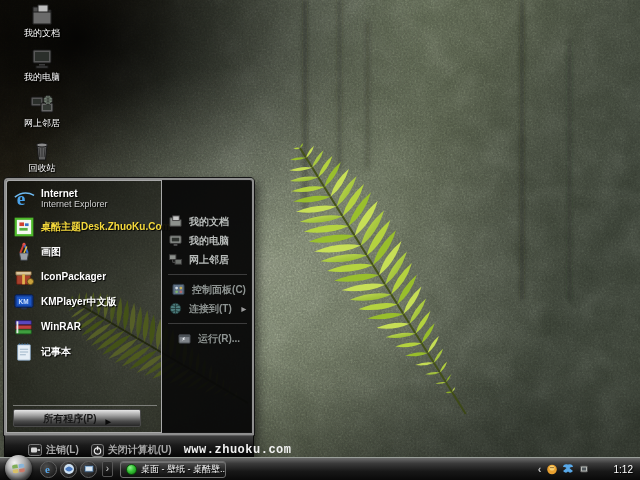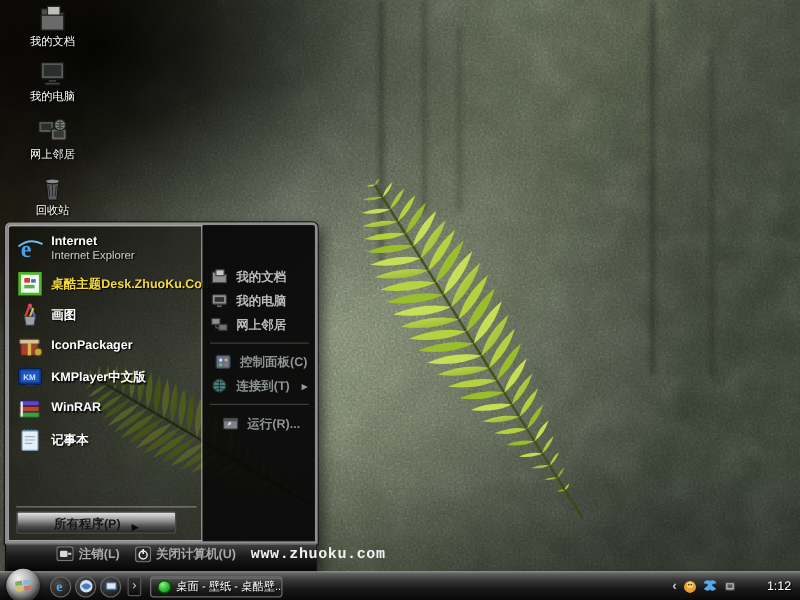--- a/index.html
+++ b/index.html
@@ -40,21 +40,21 @@
     padding:32px 3px 0 6px;display:flex;flex-direction:column;}
   .ri{display:flex;align-items:center;gap:6px;height:19px;font-size:10px;font-weight:bold;
     color:#b9bdbb;white-space:nowrap;}
   .ri.dim{color:#8e9492;justify-content:center;}
   .ri-icon{width:15px;height:15px;flex:none;}
   .ri .sub-arrow{margin-left:auto;padding-right:3px;font-size:6px;color:#9a9a9a;}
   .r-sep{height:1px;background:#3c3c3c;margin:5px 2px 5px 0;}
   .menu-bottom{position:absolute;left:0;top:257px;width:250px;height:23px;box-sizing:border-box;
     background:linear-gradient(180deg,#3e3e3e 0%,#1a1a1a 45%,#050505 100%);
     border:1px solid #090909;border-top:1px solid #5f5f5f;
-    display:flex;align-items:flex-start;gap:12px;padding-left:40px;}
+    display:flex;align-items:flex-end;gap:12px;padding-left:23px;}
   .mb-btn{display:flex;align-items:center;gap:4px;color:#a9a9a9;font-size:10px;font-weight:bold;cursor:pointer;white-space:nowrap;}
   .mb-site{color:#f2f2f2;font-size:12px;font-weight:bold;font-family:"Liberation Mono",monospace;letter-spacing:.5px;}
 
   
   .taskbar{position:absolute;left:0;bottom:0;width:640px;height:22px;z-index:10;
     background:linear-gradient(180deg,#6a6a6a 0%,#3a3a3a 25%,#181818 60%,#090909 100%);
     border-top:1px solid #9a9f9a;display:flex;align-items:center;}
   .start-orb{position:absolute;left:5px;top:-3px;width:27px;height:27px;border-radius:50%;cursor:pointer;
     background:radial-gradient(circle at 35% 28%,#f2f2f2 0%,#b5b5b5 35%,#5e5e5e 70%,#2a2a2a 100%);
     box-shadow:0 1px 3px rgba(0,0,0,.8), inset 0 -3px 4px rgba(0,0,0,.45);

